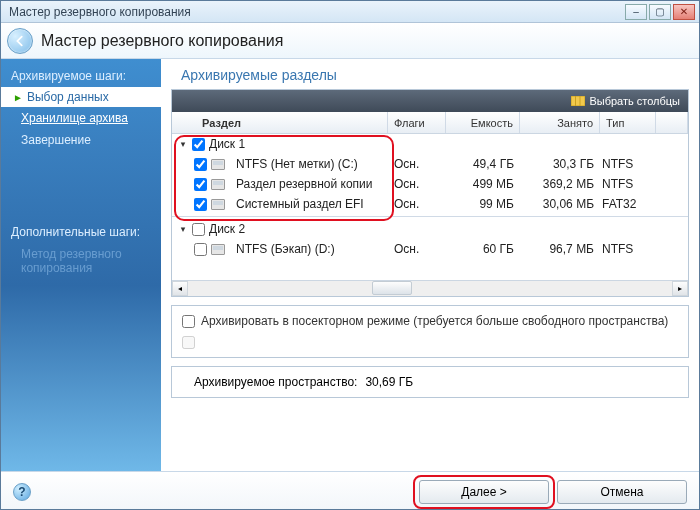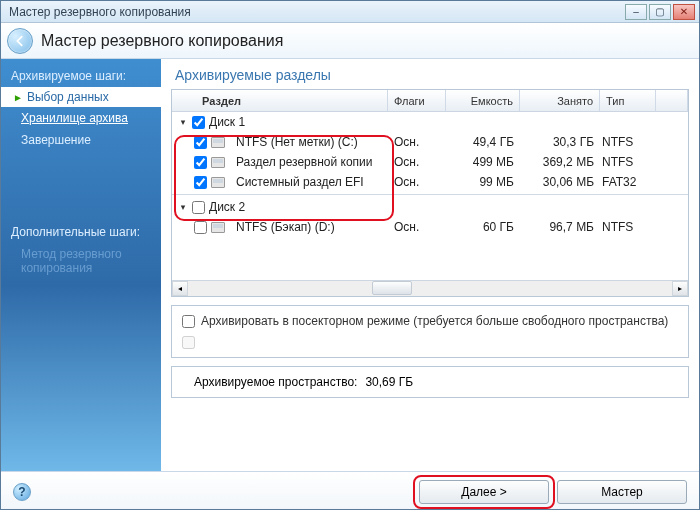--- a/index.html
+++ b/index.html
@@ -16,21 +16,21 @@
   .header h1 { font-size: 16px; font-weight: normal; color: #222; }
   .body { display: flex; height: calc(510px - 22px - 36px - 40px); }
   .sidebar { width: 160px; background: linear-gradient(to bottom,#3f8ed0 0%,#3a80c0 20%,#2e6aa8 55%,#6fb8e8 100%); color: #fff; font-size: 12px; padding-top: 6px; }
   .sidebar .section-label { padding: 4px 10px; color: #dceeff; }
   .sidebar .item { padding: 4px 10px 4px 20px; cursor: pointer; color: #dceeff; }
   .sidebar .item.link { text-decoration: underline; color: #fff; }
   .sidebar .item.current { background: #fff; color: #2a6aa6; padding: 3px 10px 3px 12px; position:relative; }
   .sidebar .item.current::before { content:"►"; color:#2ea000; font-size:10px; margin-right:4px; }
   .sidebar .item.faded { color: #9ecaf2; opacity:.5; }
   .main { flex: 1; padding: 8px 10px 4px 10px; display:flex; flex-direction:column; }
-  .main h2 { font-size: 14px; color: #3a77b0; font-weight: normal; margin-bottom: 6px; margin-left:4px; }
+  .main h2 { font-size: 14px; color: #3a77b0; font-weight: normal; margin-bottom: 6px; margin-left:10px; }
   .pane { border: 1px solid #b8c8d8; height: 208px; display:flex; flex-direction:column; background:#fff; position:relative; }
   .toolbar { height: 22px; background: linear-gradient(to bottom,#5d6a7a,#3f4a58); display:flex; justify-content:flex-end; align-items:center; padding-right:8px; color:#fff; font-size:11px; gap:4px;}
   .tb-icon { width:14px; height:10px; display:inline-block; }
   .cols { height: 22px; display:flex; background: linear-gradient(to bottom,#fff,#e8eef4); border-bottom:1px solid #cbd6e2; font-size:11px; color:#333; align-items:center; }
   .cols div { border-right:1px solid #d0dae6; padding:0 6px; height:100%; display:flex; align-items:center; }
   .col-part{ width:216px;font-weight:bold; } .col-flags{ width:58px; } .col-cap{ width:74px; justify-content:flex-end;} .col-used{ width:80px; justify-content:flex-end;} .col-type{ width:56px; } .col-last{flex:1;border-right:none;}
   .rows { flex:1; overflow:hidden; font-size:12px; color:#222; }
   .group { display:flex; align-items:center; height:20px; padding-left:6px; gap:4px; }
   .group .expander { font-size:9px; width:10px; text-align:center; color:#333; }
   .row { display:flex; align-items:center; height:20px; padding-left:22px; }
@@ -89,20 +89,30 @@
       <div class="item"><span>Завершение</span></div>
       <div style="height:70px"></div>
       <div class="section-label faded">Дополнительные шаги:</div>
       <div class="item faded"><span>Метод резервного копирования</span></div>
     </div>
 
     <div class="main">
       <h2>Архивируемые разделы</h2>
 
       <div class="pane">
+        <div class="toolbar">
+          <span class="tb-icon">
+            <svg viewBox="0 0 14 10">
+                <rect x="0" y="0" width="14" height="10" fill="#f2c94c" stroke="#caa020"></rect>
+                <line x1="4.5" y1="0" x2="4.5" y2="10" stroke="#caa020"></line>
+                <line x1="9" y1="0" x2="9" y2="10" stroke="#caa020"></line>
+              </svg>
+          </span>
+          <span>Выбрать столбцы</span>
+        </div>
         <div class="cols">
           <div class="col-part" style="padding-left:30px">
               <span>Раздел</span>
             </div>
           <div class="col-flags">
               <span>Флаги</span>
             </div>
           <div class="col-cap">
               <span>Емкость</span>
             </div>
@@ -195,17 +205,17 @@
         <span>Архивируемое пространство:</span>
         <span>30,69 ГБ</span>
       </div>
     </div>
   </div>
 
   <div class="footer">
     <div class="help">?</div>
     <div class="btns">
       <button class="wiz">Далее &gt;</button>
-      <button class="wiz">Мастер</button>
+      <button class="wiz">Отмена</button>
       <div class="btn-hi" style="left:-6px; top:-5px; width:142px; height:34px;"></div>
     </div>
   </div>
 </div>
 
 </body></html>

